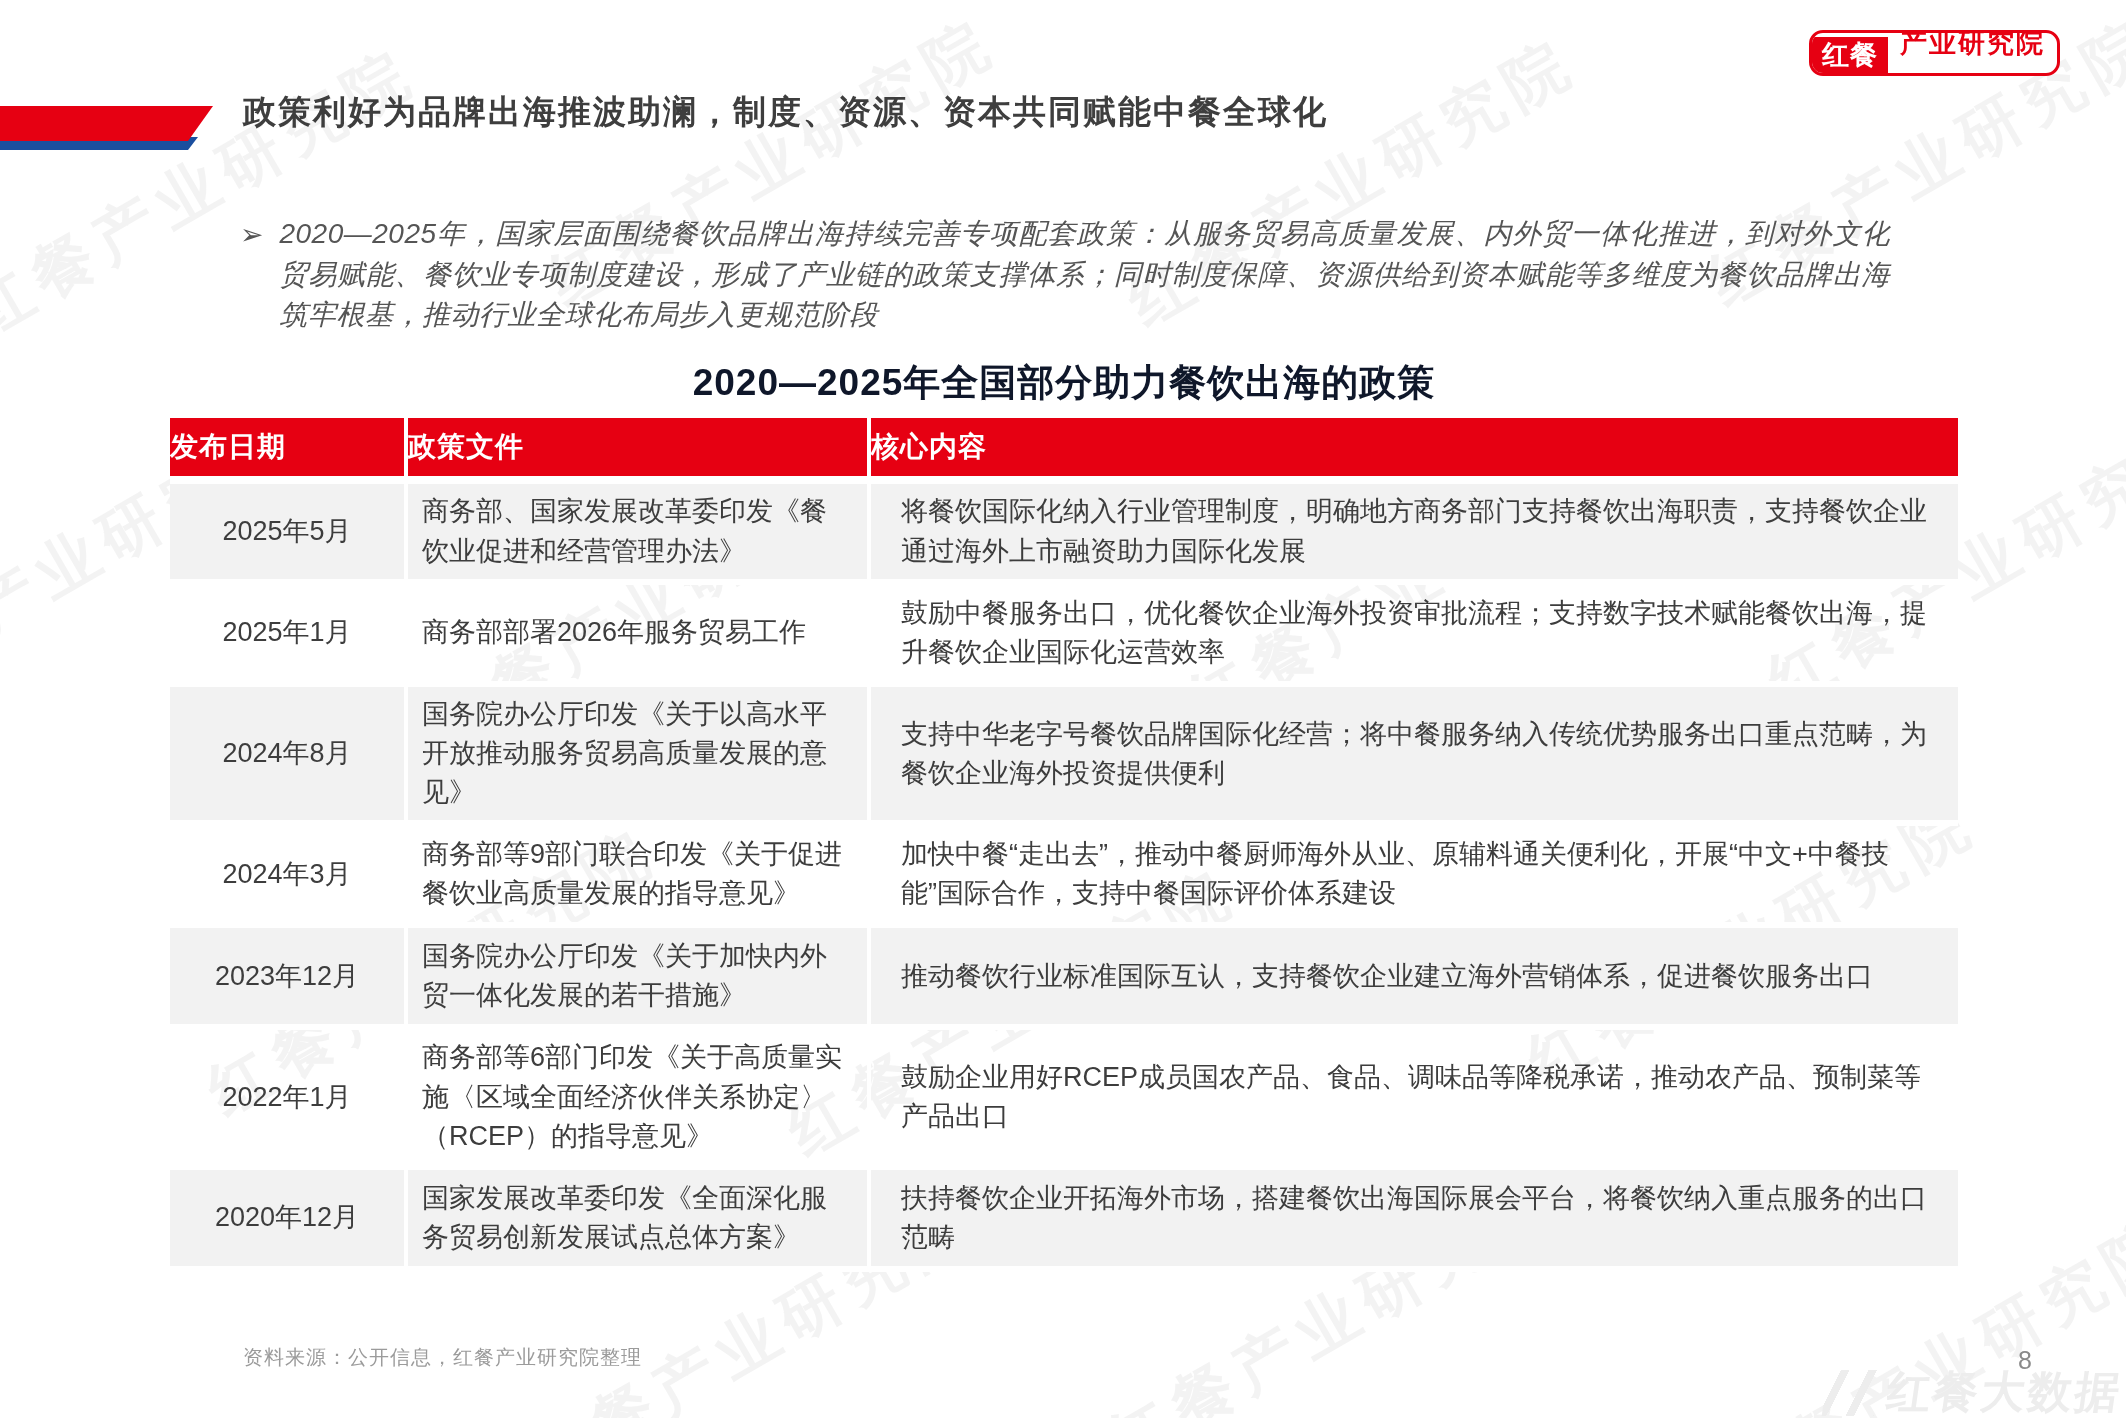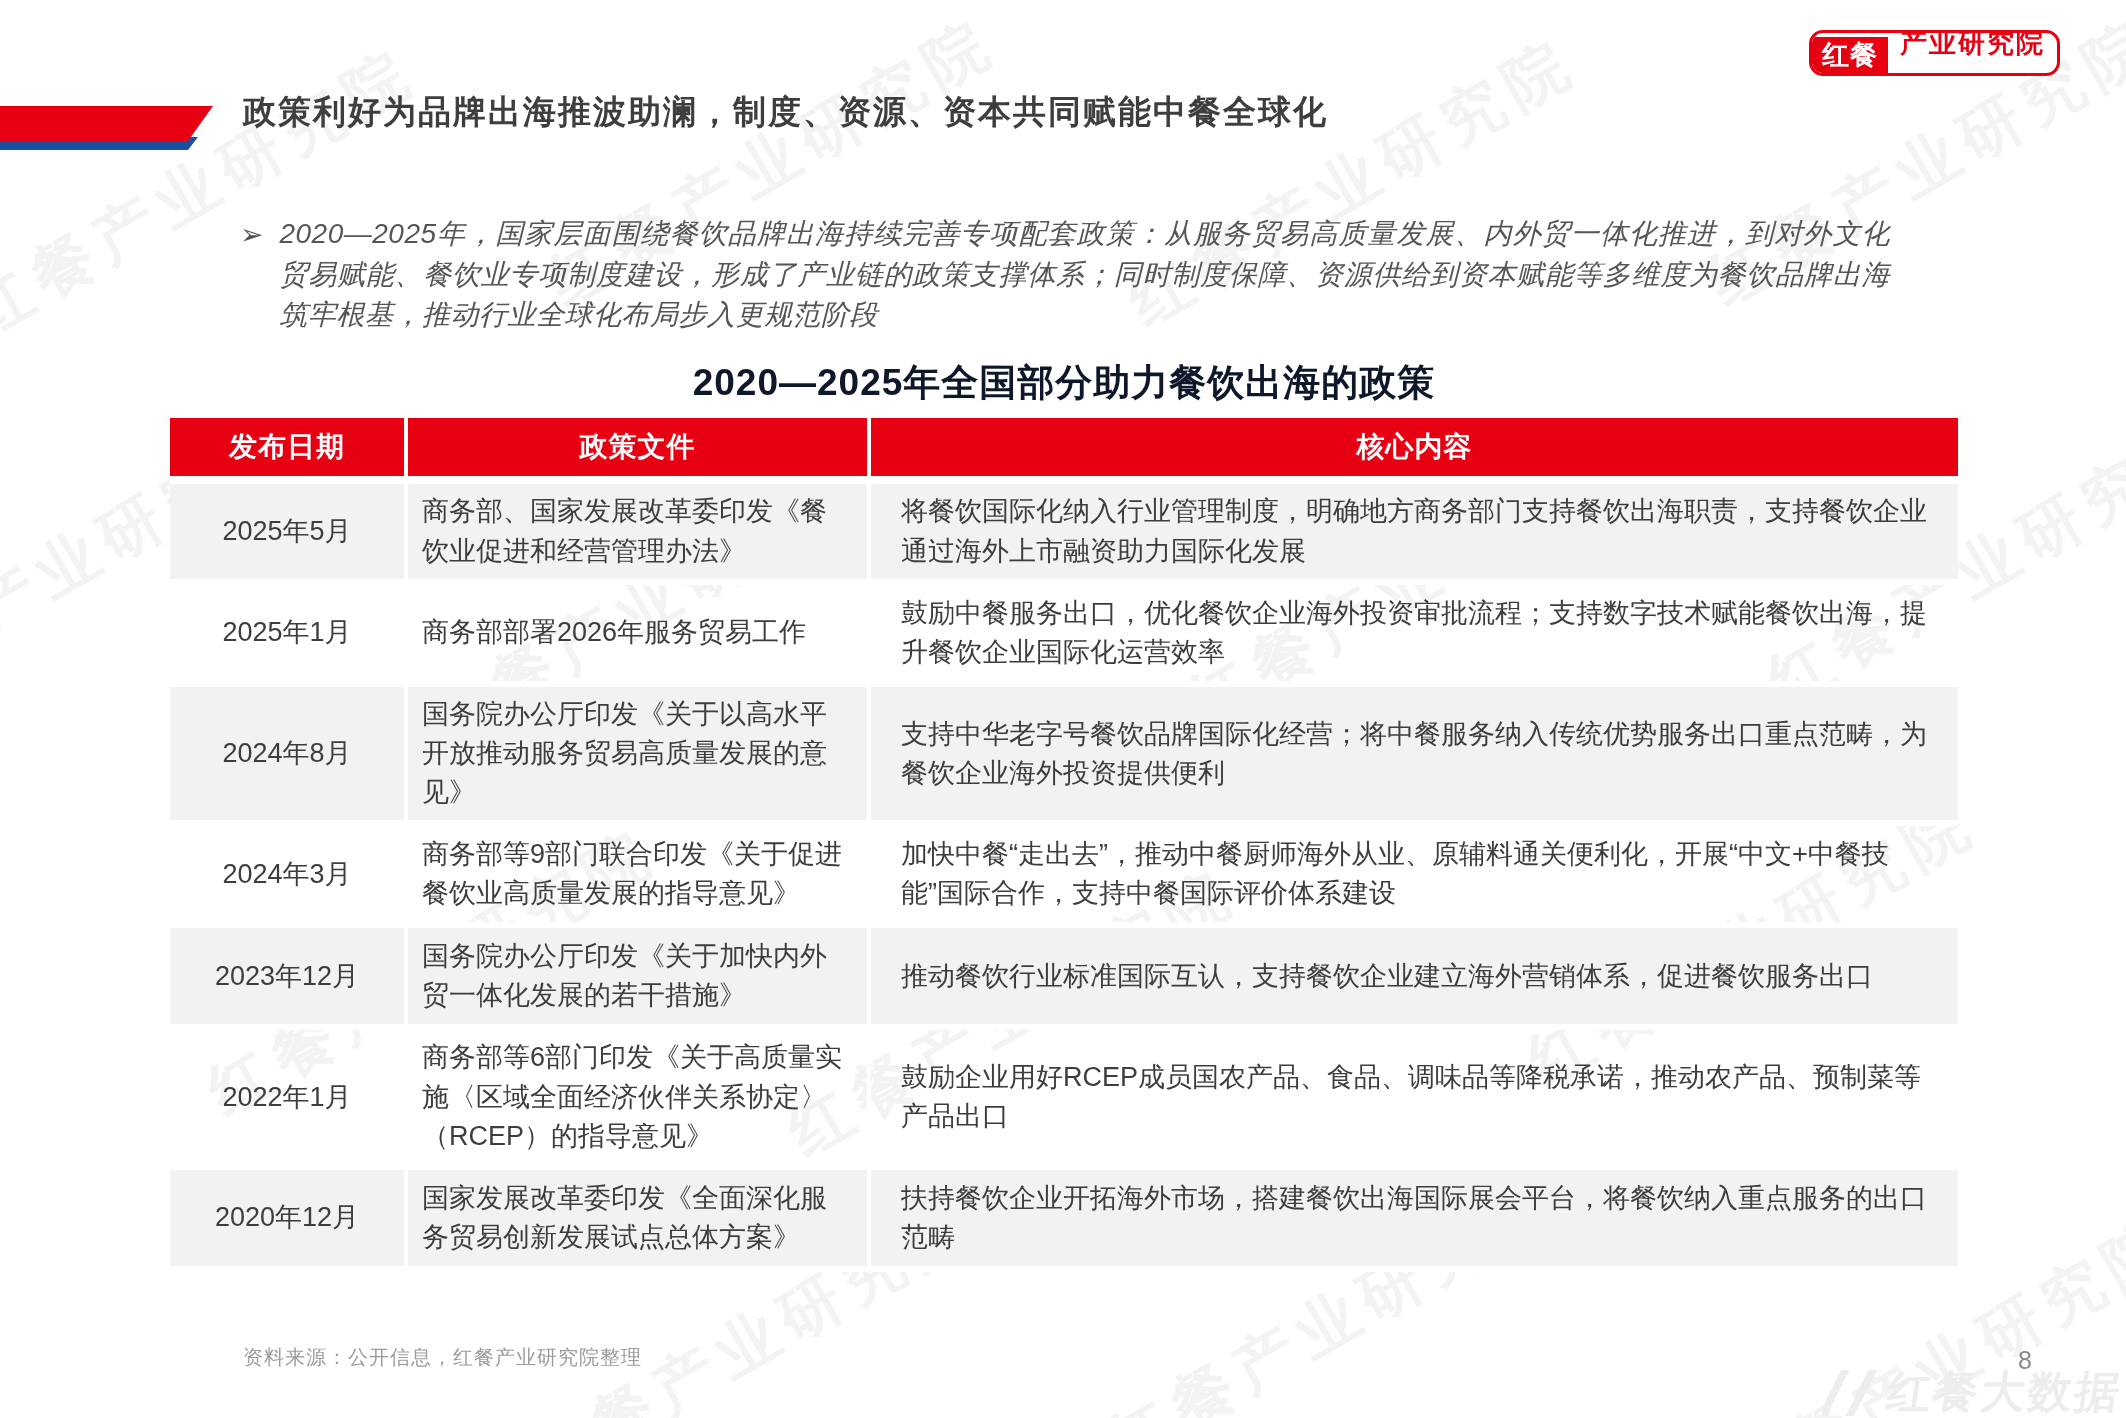--- a/index.html
+++ b/index.html
@@ -68,21 +68,21 @@
   }
   table.policy {
     position:absolute; left:170px; top:418px; width:1788px;
     border-collapse:collapse; table-layout:fixed; z-index:3;
   }
   col.c-date   { width:236px; }
   col.c-policy { width:463px; }
   col.c-core   { width:1089px; }
   th {
     background:#E60012; color:#ffffff; font-size:28px; font-weight:bold;
-    height:62px; text-align:center; letter-spacing:1px;
+    height:62px; text-align:left; letter-spacing:1px;
     border-bottom:8px solid #fff;
   }
   th:not(:last-child), td:not(:last-child) { border-right:4px solid #fff; }
   td {
     font-size:27px; color:#3D3D3D; line-height:1.45;
     vertical-align:middle; height:102px; padding:8px 10px;
     border-bottom:6px solid #fff;
   }
   td.date   { text-align:center; }
   td.policy { text-align:left; padding:8px 14px; }

